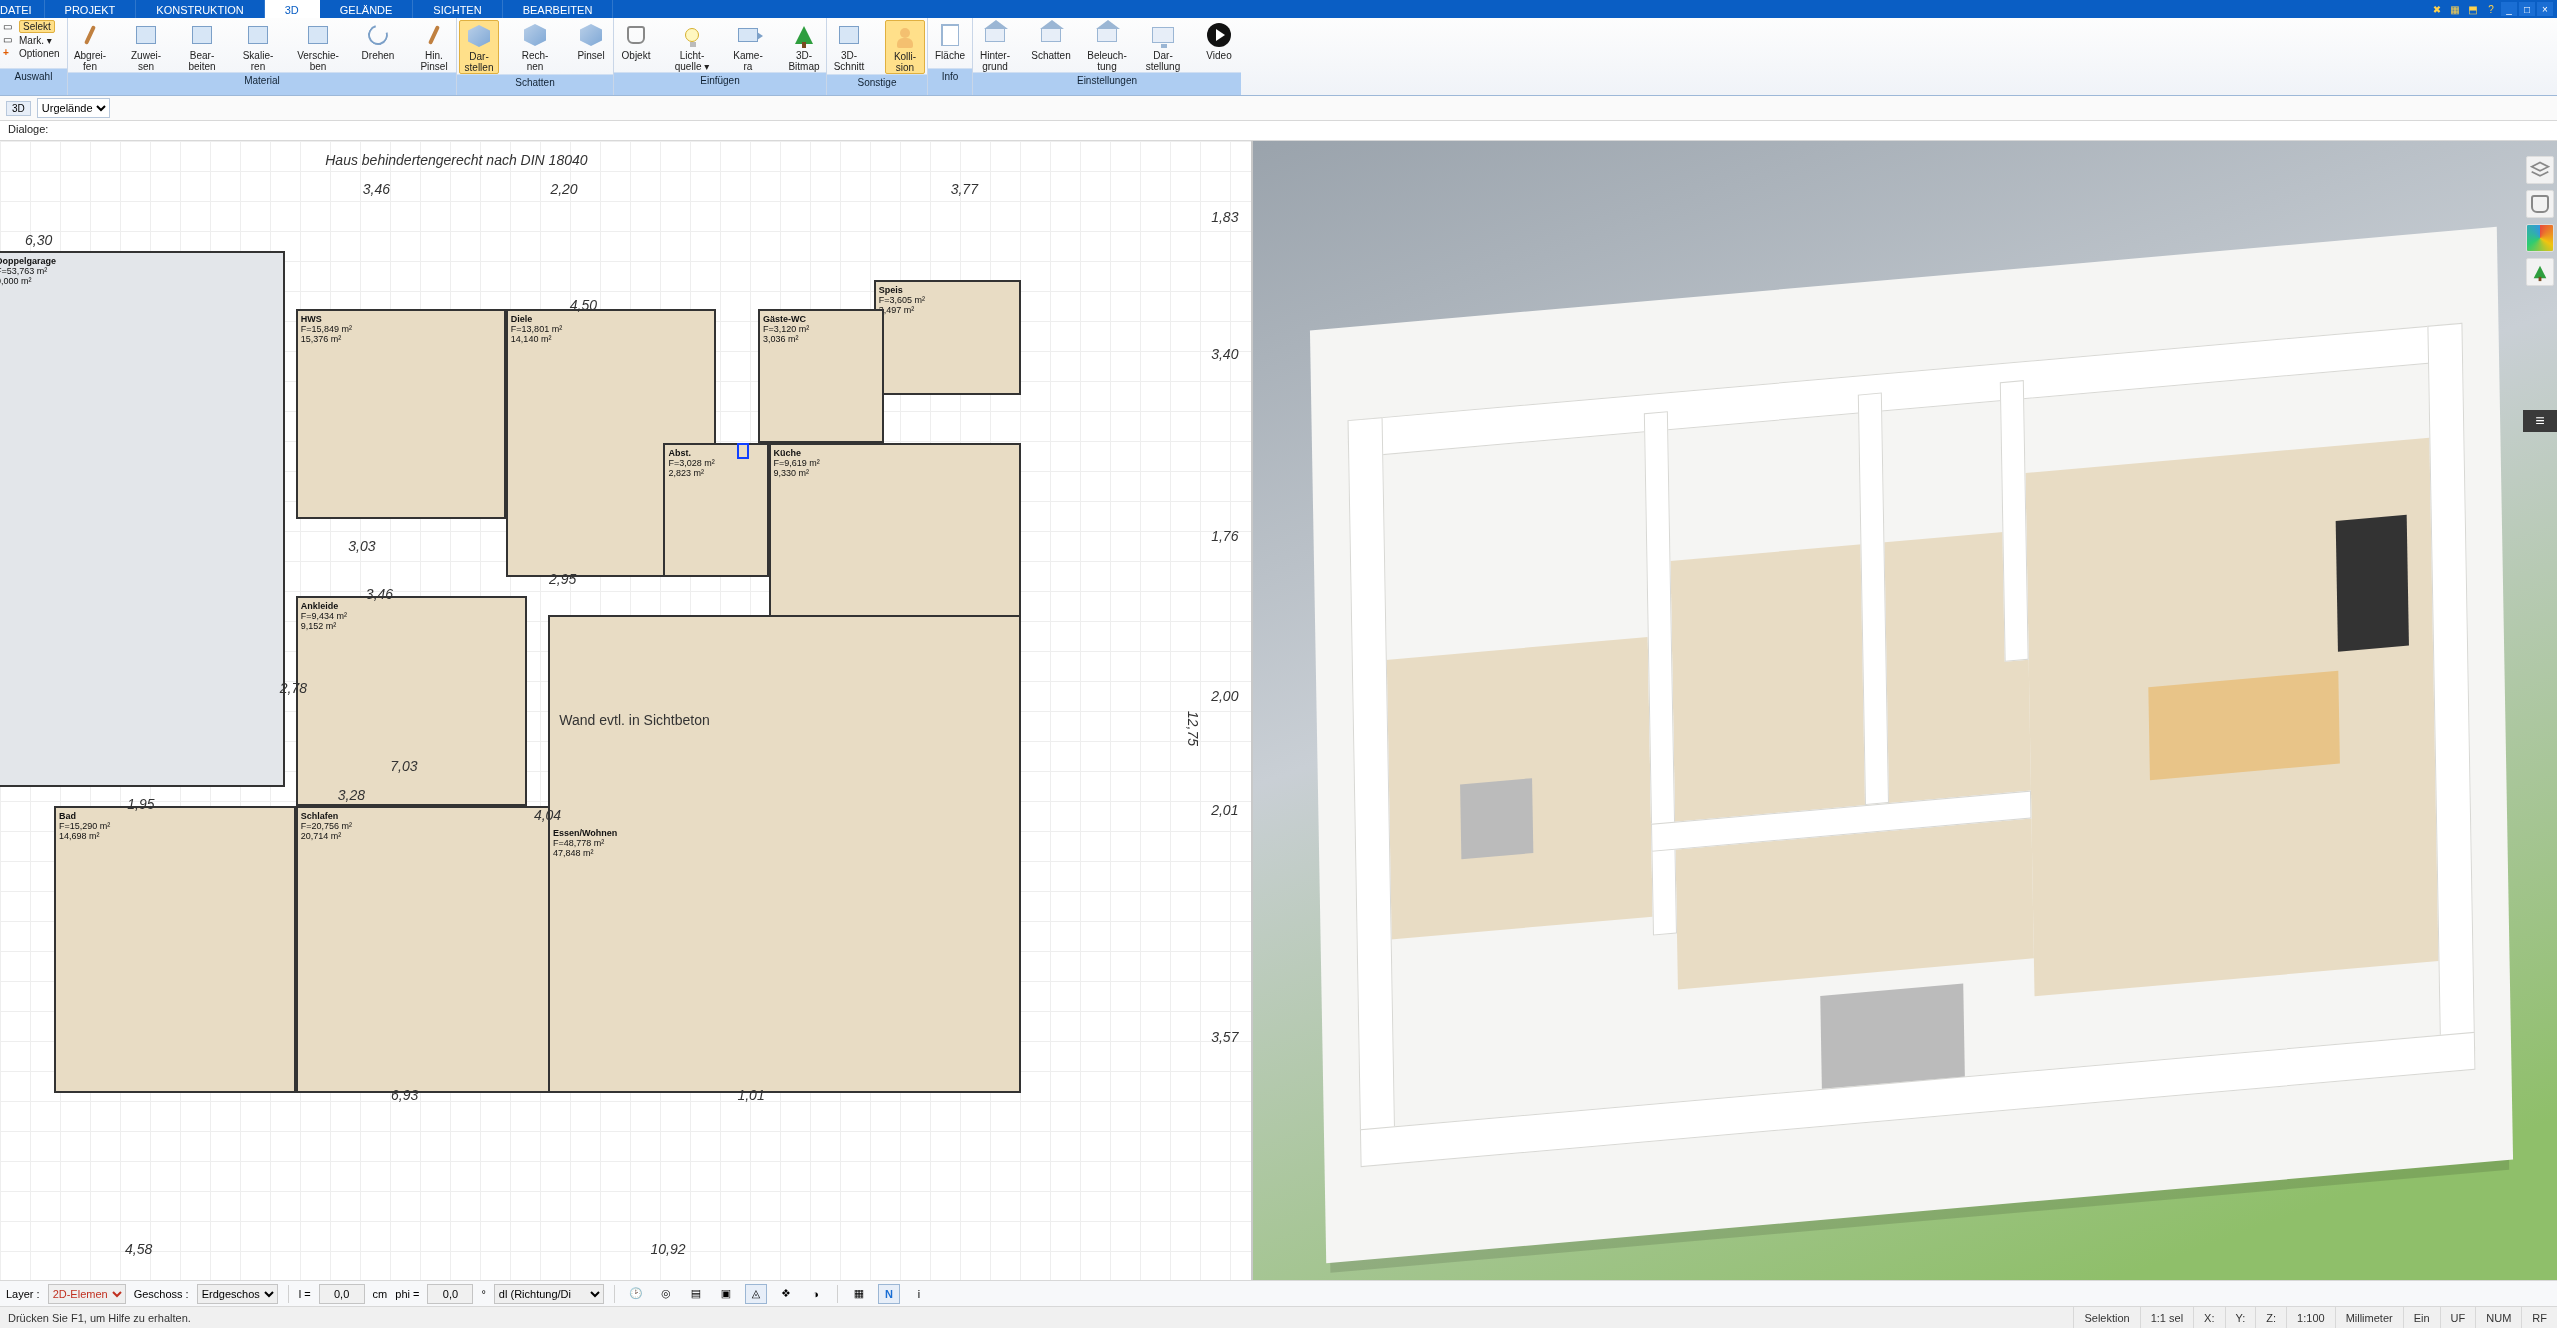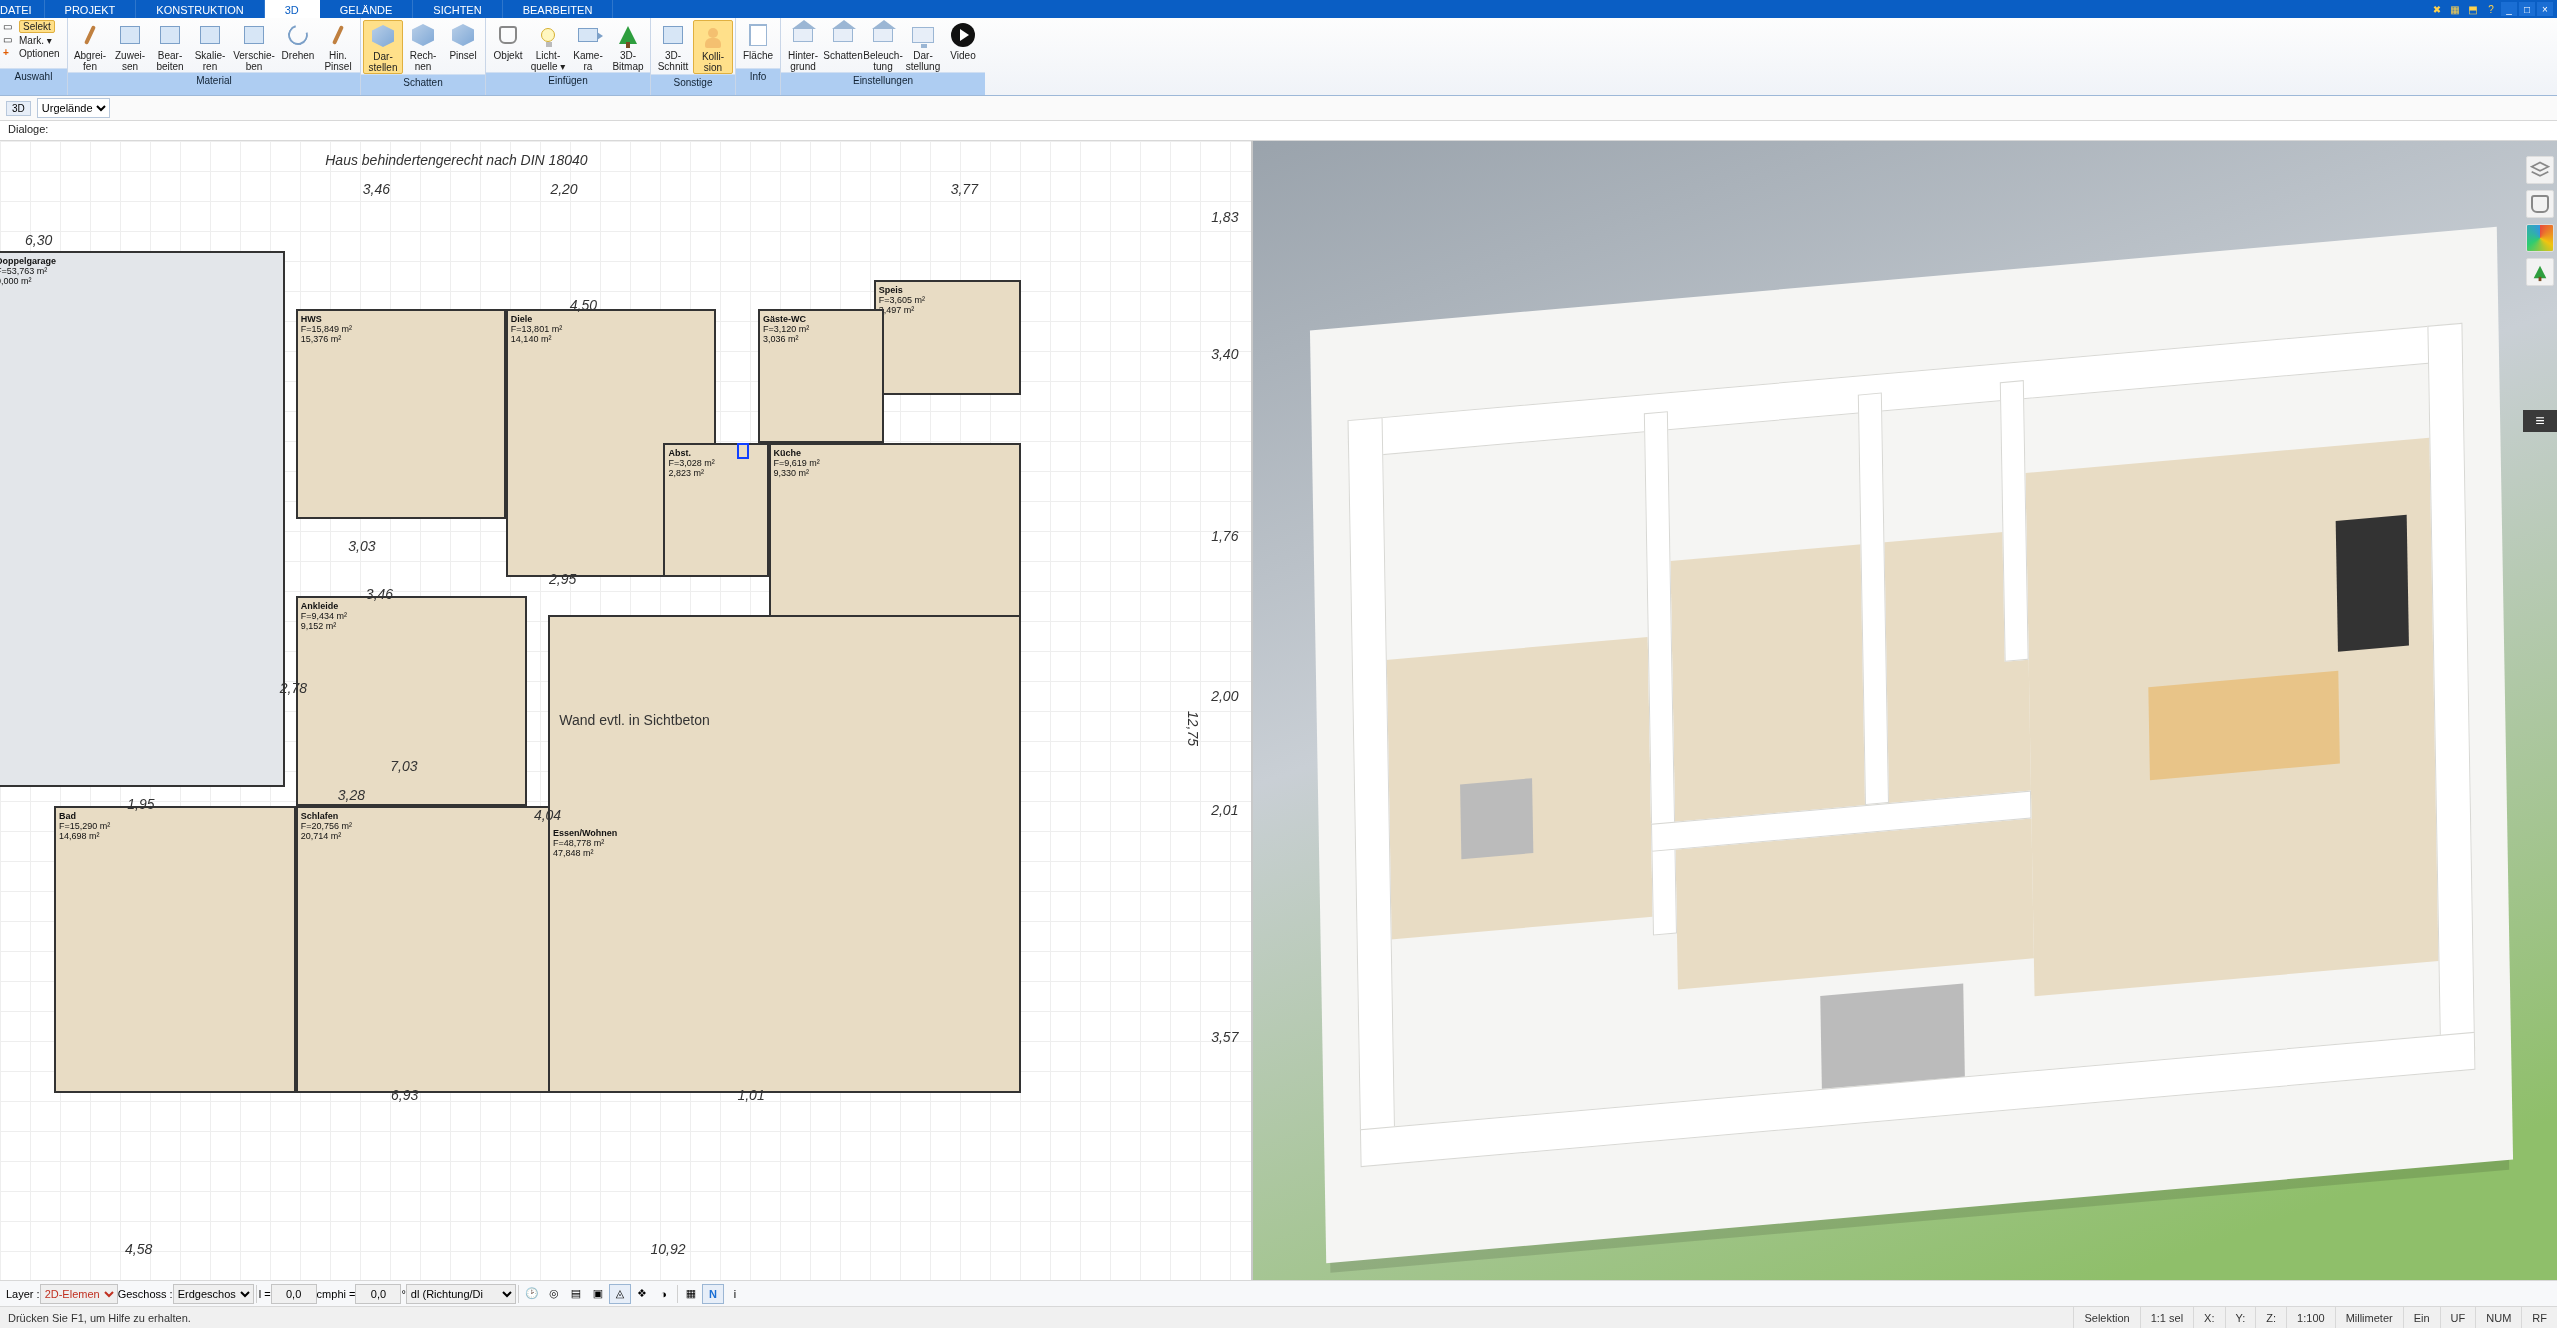--- a/index.html
+++ b/index.html
@@ -11,21 +11,21 @@
 .menubar .tab.file { background: #0a5ec4; padding-left:0; padding-right:12px;}
 .menubar .tab.active { background: #fff; color: #0a5ec4; }
 .menubar .spacer { flex: 1; }
 .menubar .winbtns { display: flex; align-items: center; gap: 2px; padding-right: 4px; }
 .menubar .winbtns span { width: 16px; height: 14px; display:flex; align-items:center; justify-content:center; background:#1a6ed4; font-size:10px; cursor:default;}
 .menubar .winbtns span.tool { background:transparent; color:#ffd24d;}
 
 
 .ribbon { height: 78px; background: linear-gradient(#fdfdfd,#f0f3f8); border-bottom: 1px solid #9db8d8; display: flex; font-size: 10px; color:#222;}
 .ribbon .section { border-right: 1px solid #c9d6e8; display: flex; flex-direction: column; }
-.ribbon .section .items { flex:1; display:flex; align-items:flex-start; padding:2px 2px 0 2px; gap:0; }
+.ribbon .section .items { flex:1; display:flex; align-items:flex-start; padding:2px 2px 0 2px; gap:16px; }
 .ribbon .section .label { height:27px; background:#aecdf2; text-align:center; font-size:10px; color:#123; border-top:1px solid #d0dff2; line-height:15px;}
 .ribbon .btn { width:40px; display:flex; flex-direction:column; align-items:center; gap:2px; padding:2px 1px 0 1px; text-align:center; line-height:11px; }
 .ribbon .btn.wide { width:48px; }
 .ribbon .btn .ico { width:26px; height:26px; display:flex; align-items:center; justify-content:center; }
 .ribbon .btn.active { background:#ffe08a; border:1px solid #e0b040; border-radius:2px; }
 .ribbon .btn .txt { font-size:10px; }
 
 .ribbon .auswahl { width:68px; }
 .ribbon .auswahl .items { flex-direction:column; align-items:flex-start; gap:1px; padding:2px 3px;}
 .ribbon .auswahl .row { display:flex; align-items:center; gap:2px; font-size:10px;}
@@ -83,21 +83,21 @@
 .view3d .slab .wall { position:absolute; background:#fff; border:1px solid #d8d8d4; }
 .view3d .slab .floor{ position:absolute; background:#e8dcc4; }
 .view3d .slab .obj  { position:absolute; background:#bbb; }
 
 
 .rstrip { position:absolute; right:0; top:150px; width:34px; display:flex; flex-direction:column; gap:6px; align-items:center; padding:6px 2px; }
 .rstrip .rs { width:28px; height:28px; display:flex; align-items:center; justify-content:center; background:#f2f2f2; border:1px solid #ddd; border-radius:2px;}
 .rstrip .handle { position:absolute; top:260px; right:0; width:34px; height:22px; background:#3a3a3a; color:#fff; display:flex; align-items:center; justify-content:center;}
 
 
-.botbar { position:absolute; left:0; right:0; bottom:22px; height:26px; background:#f7f8fa; border-top:1px solid #d8d8d8; display:flex; align-items:center; padding:0 6px; font-size:11px;}
+.botbar { position:absolute; left:0; right:0; bottom:22px; height:26px; background:#f7f8fa; border-top:1px solid #d8d8d8; display:flex; align-items:center; gap:8px; padding:0 6px; font-size:11px;}
 .botbar select, .botbar input { font-size:11px; height:20px; border:1px solid #c4c4c4;}
 .botbar .field { width:46px; background:#f0f0f0; text-align:center;}
 .botbar .sep { width:1px; height:18px; background:#d0d0d0; margin:0 2px;}
 .botbar .ico { width:22px; height:20px; display:flex; align-items:center; justify-content:center; border:1px solid transparent;}
 .botbar .ico.on { border:1px solid #9bb6d4; background:#e7eef8;}
 .red { color:#c03020; }
 
 .status { position:absolute; left:0; right:0; bottom:0; height:22px; background:#f0f0f0; border-top:1px solid #d8d8d8; display:flex; align-items:center; font-size:11px; color:#333;}
 .status .st-left{ padding-left:8px; flex:0 0 auto;}
 .status .st-gap { flex:1;}

